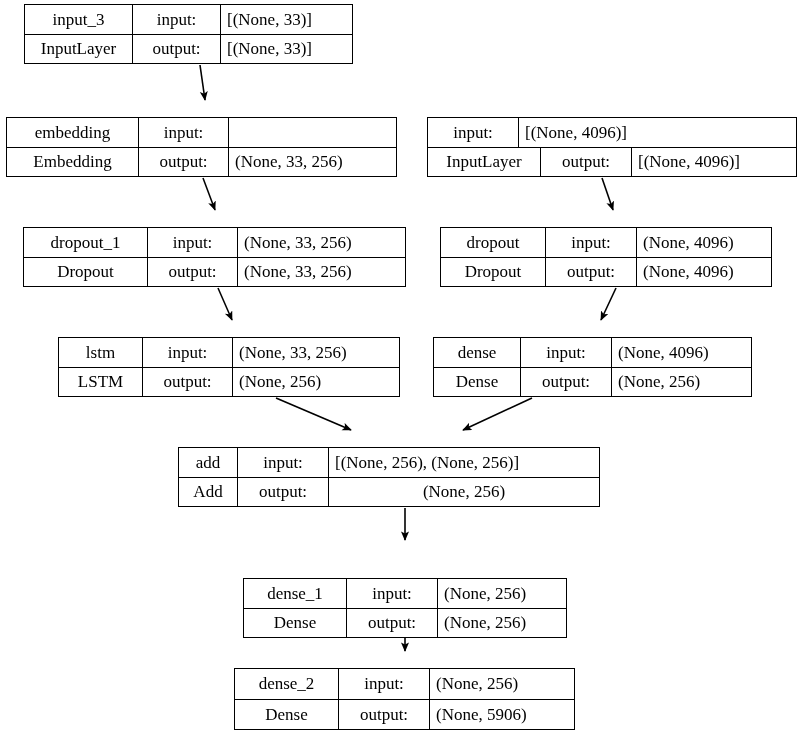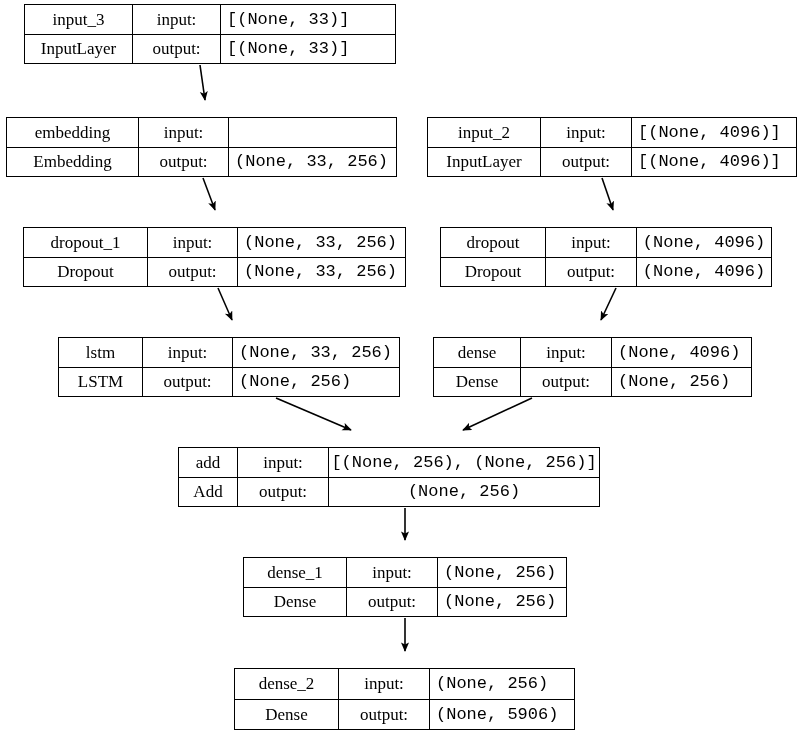--- a/index.html
+++ b/index.html
@@ -53,21 +53,20 @@
     overflow: hidden;
   }
   .cell.name {
     border-right: 1px solid #000000;
   }
   .cell.label {
     border-right: 1px solid #000000;
   }
   .cell.shape {
     border-right: none;
-    font-family: Liberation Mono, monospace;
   }
 </style>
 </head>
 <body>
 
 <div id="canvas">
 
   <svg class="edges" viewBox="0 0 805 737" xmlns="http://www.w3.org/2000/svg">
     <defs>
       <marker id="arrowhead" markerWidth="10" markerHeight="10" refX="8.6" refY="4" orient="auto" markerUnits="userSpaceOnUse">
@@ -81,21 +80,21 @@
         <path d="M 218,288 L 232,320" stroke="#000000" stroke-width="1.6" fill="none" marker-end="url(#arrowhead)"></path>
         <path d="M 616,288 L 601,320" stroke="#000000" stroke-width="1.6" fill="none" marker-end="url(#arrowhead)"></path>
         <path d="M 276,398 L 351,430" stroke="#000000" stroke-width="1.6" fill="none" marker-end="url(#arrowhead)"></path>
         <path d="M 532,398 L 463,430" stroke="#000000" stroke-width="1.6" fill="none" marker-end="url(#arrowhead)"></path>
         <path d="M 405,508 L 405,540" stroke="#000000" stroke-width="1.6" fill="none" marker-end="url(#arrowhead)"></path>
         <path d="M 405,618 L 405,651" stroke="#000000" stroke-width="1.6" fill="none" marker-end="url(#arrowhead)"></path>
       </g>
   </svg>
 
   <div id="node-layer">
-  <div class="node" style="left: 24px; top: 4px; width: 372px; height: 60px;">
+  <div class="node" style="left: 24px; top: 4px; width: 329px; height: 60px;">
     <div class="node-row top">
       <div class="cell name" style="flex: 0 0 108px; width: 108px;">input_3</div>
       <div class="cell label" style="flex: 0 0 88px; width: 88px;">input:</div>
       <div class="cell shape">[(None, 33)]</div>
     </div>
     <div class="node-row bottom">
       <div class="cell name" style="flex: 0 0 108px; width: 108px;">InputLayer</div>
       <div class="cell label" style="flex: 0 0 88px; width: 88px;">output:</div>
       <div class="cell shape">[(None, 33)]</div>
     </div>
@@ -108,21 +107,20 @@
     </div>
     <div class="node-row bottom">
       <div class="cell name" style="flex: 0 0 132px; width: 132px;">Embedding</div>
       <div class="cell label" style="flex: 0 0 90px; width: 90px;">output:</div>
       <div class="cell shape">(None, 33, 256)</div>
     </div>
   </div>
 
   <div class="node" style="left: 427px; top: 117px; width: 370px; height: 60px;">
     <div class="node-row top">
-      <div class="cell name" style="flex: 0 0 113px; width: 113px;">input_2</div>
       <div class="cell label" style="flex: 0 0 91px; width: 91px;">input:</div>
       <div class="cell shape">[(None, 4096)]</div>
     </div>
     <div class="node-row bottom">
       <div class="cell name" style="flex: 0 0 113px; width: 113px;">InputLayer</div>
       <div class="cell label" style="flex: 0 0 91px; width: 91px;">output:</div>
       <div class="cell shape">[(None, 4096)]</div>
     </div>
   </div>
 
@@ -184,21 +182,21 @@
       <div class="cell label" style="flex: 0 0 91px; width: 91px;">input:</div>
       <div class="cell shape">[(None, 256), (None, 256)]</div>
     </div>
     <div class="node-row bottom">
       <div class="cell name" style="flex: 0 0 59px; width: 59px;">Add</div>
       <div class="cell label" style="flex: 0 0 91px; width: 91px; border-right: 1px solid rgb(0, 0, 0);">output:</div>
       <div class="cell shape" style="flex: 1 1 auto;">(None, 256)</div>
     </div>
   </div>
 
-  <div class="node" style="left: 243px; top: 557px; width: 324px; height: 60px;">
+  <div class="node" style="left: 243px; top: 578px; width: 324px; height: 60px;">
     <div class="node-row top">
       <div class="cell name" style="flex: 0 0 103px; width: 103px;">dense_1</div>
       <div class="cell label" style="flex: 0 0 91px; width: 91px;">input:</div>
       <div class="cell shape">(None, 256)</div>
     </div>
     <div class="node-row bottom">
       <div class="cell name" style="flex: 0 0 103px; width: 103px;">Dense</div>
       <div class="cell label" style="flex: 0 0 91px; width: 91px;">output:</div>
       <div class="cell shape">(None, 256)</div>
     </div>

